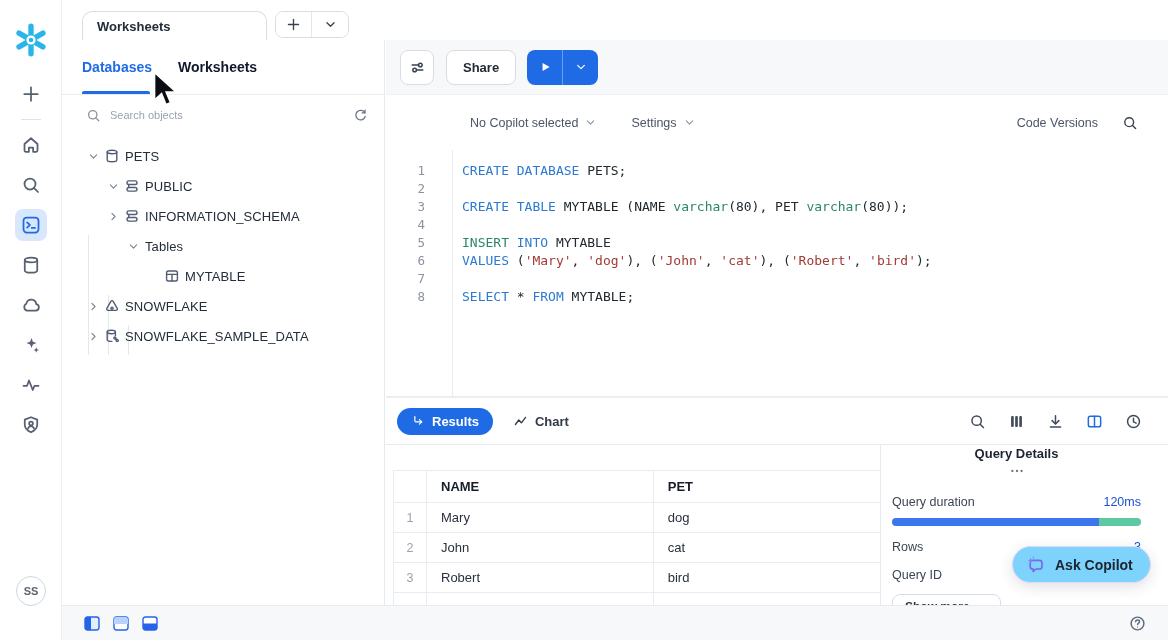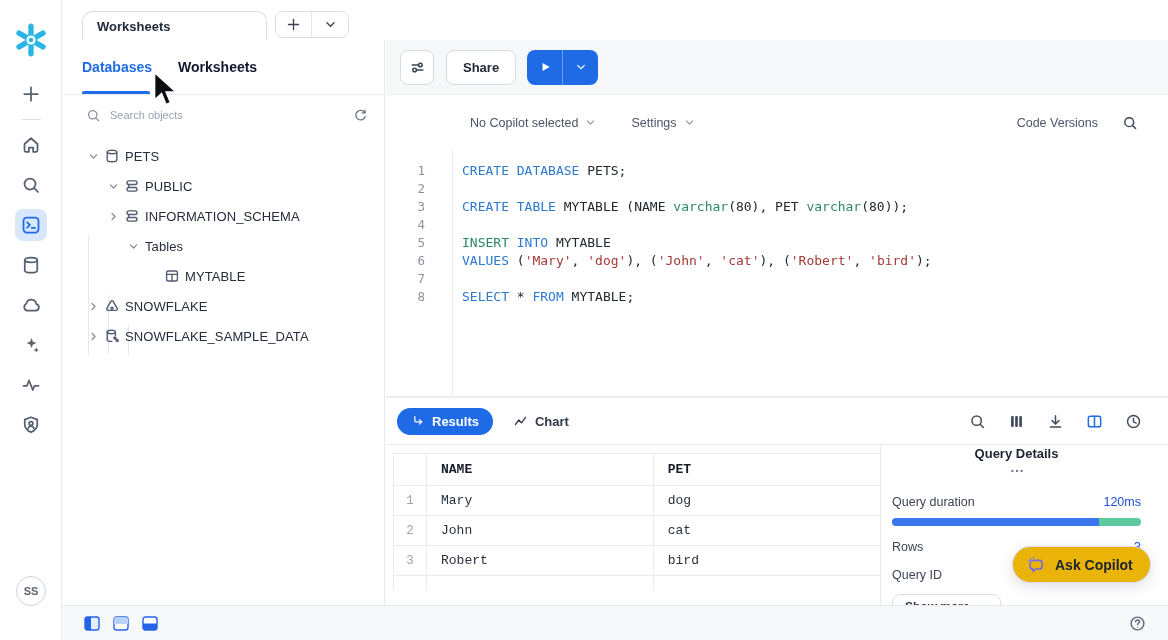--- a/index.html
+++ b/index.html
@@ -109,21 +109,21 @@
             display:flex;align-items:center;gap:7px;padding:0 14px;border:none;font-size:13px;cursor:pointer;}
   .res-pill svg{width:14px;height:14px;}
   .chart-tab{display:flex;align-items:center;gap:7px;margin-left:20px;color:#323b49;font-weight:700;cursor:pointer;}
   .chart-tab svg{width:15px;height:15px;}
   .res-icons{margin-left:auto;display:flex;align-items:center;gap:22px;}
   .res-icons .tbtn{border:none;background:none;color:#424b59;cursor:pointer;padding:0;}
   .res-icons .tbtn svg{width:17px;height:17px;}
   .res-icons .tbtn.active{color:var(--accent);}
 
   .res-body{position:absolute;left:0;top:405px;width:100%;height:160px;overflow:hidden;}
-  .tbl-area{position:absolute;left:0;top:0;width:494px;height:160px;overflow:hidden;font-family:Liberation Mono, monospace;}
+  .tbl-area{position:absolute;left:0;top:17px;width:494px;height:160px;overflow:hidden;}
   table.results{border-collapse:collapse;margin:8px 0 0 7px;width:487px;table-layout:fixed;}
   table.results th,table.results td{border:1px solid #e8ebef;border-right:none;font-size:13px;
         padding:0 0 0 14px;text-align:left;overflow:hidden;white-space:nowrap;}
   table.results th{height:32px;font-weight:700;color:#151d28;}
   table.results td{height:30px;color:#28313e;}
   table.results .numc{width:33px;text-align:center;padding:0;color:#9aa3b0;font-size:12.5px;}
   table.results tr.stub td{height:14px;border-bottom:none;}
   .qd{position:absolute;left:494px;top:0;width:288px;height:160px;border-left:1px solid var(--line);
       padding:0 27px 0 11px;}
   .qd-title-row{display:flex;align-items:center;justify-content:space-between;margin-top:1px;flex-direction:column;}
@@ -144,21 +144,21 @@
 
   
   .bottombar{position:absolute;left:62px;top:605px;width:1106px;height:35px;background:var(--panel);
              border-top:1px solid #e7eaee;display:flex;align-items:center;padding:0 22px;}
   .lay-btn{border:none;background:none;padding:0;margin-right:13px;cursor:pointer;}
   .lay-btn svg{width:16px;height:15px;}
   .help-btn{margin-left:auto;border:none;background:none;color:#5f6b7a;cursor:pointer;padding:0;}
   .help-btn svg{width:17px;height:17px;}
 
   
-  .copilot{position:absolute;left:1012px;top:546px;height:37px;padding:0 17px 0 13px;background:#eab308;
+  .copilot{position:absolute;left:1012px;top:546px;height:37px;padding:0 17px 0 13px;background:#7dd3fc;
            border:1px solid #ddd9f6;border-radius:19px;display:flex;align-items:center;gap:9px;
            box-shadow:0 4px 14px rgba(40,40,80,.14);cursor:pointer;z-index:30;}
   .copilot svg{width:20px;height:20px;}
   .copilot-label{font-size:14px;font-weight:700;color:#1c2430;}
   .cursor{position:absolute;left:152px;top:70px;z-index:50;pointer-events:none;}
 </style>
 </head>
 <body>
 
 <aside class="rail">

